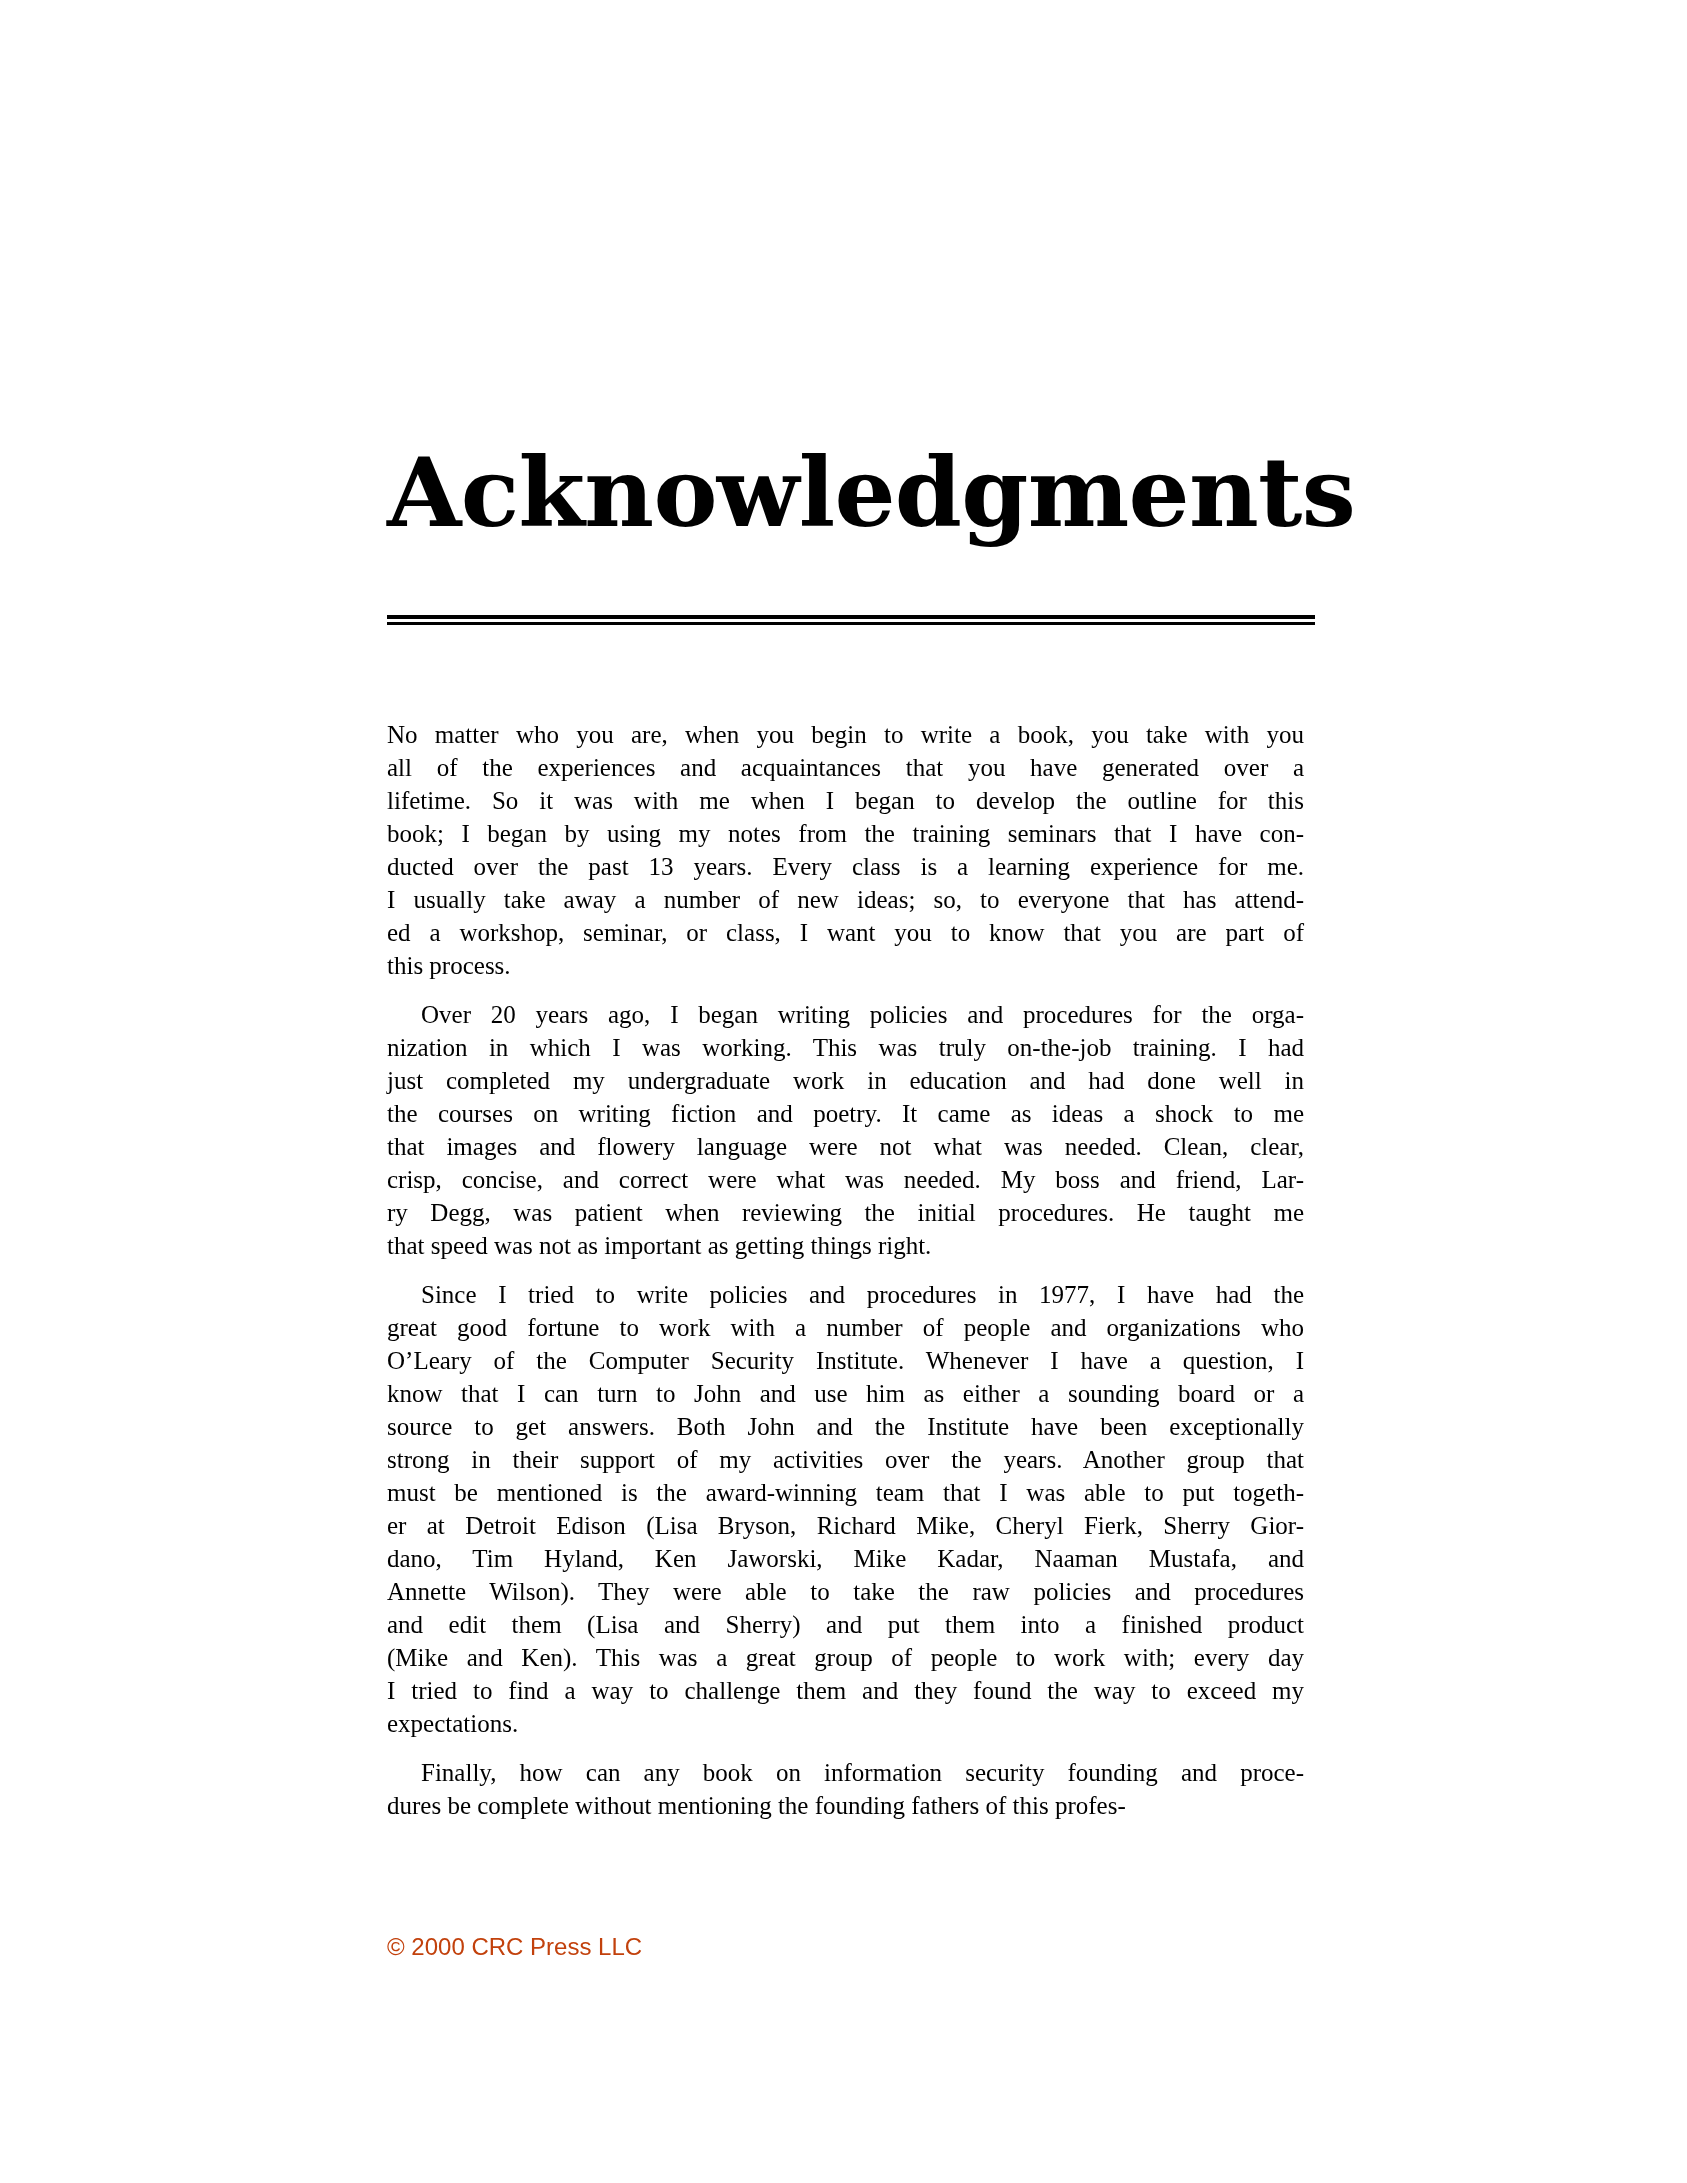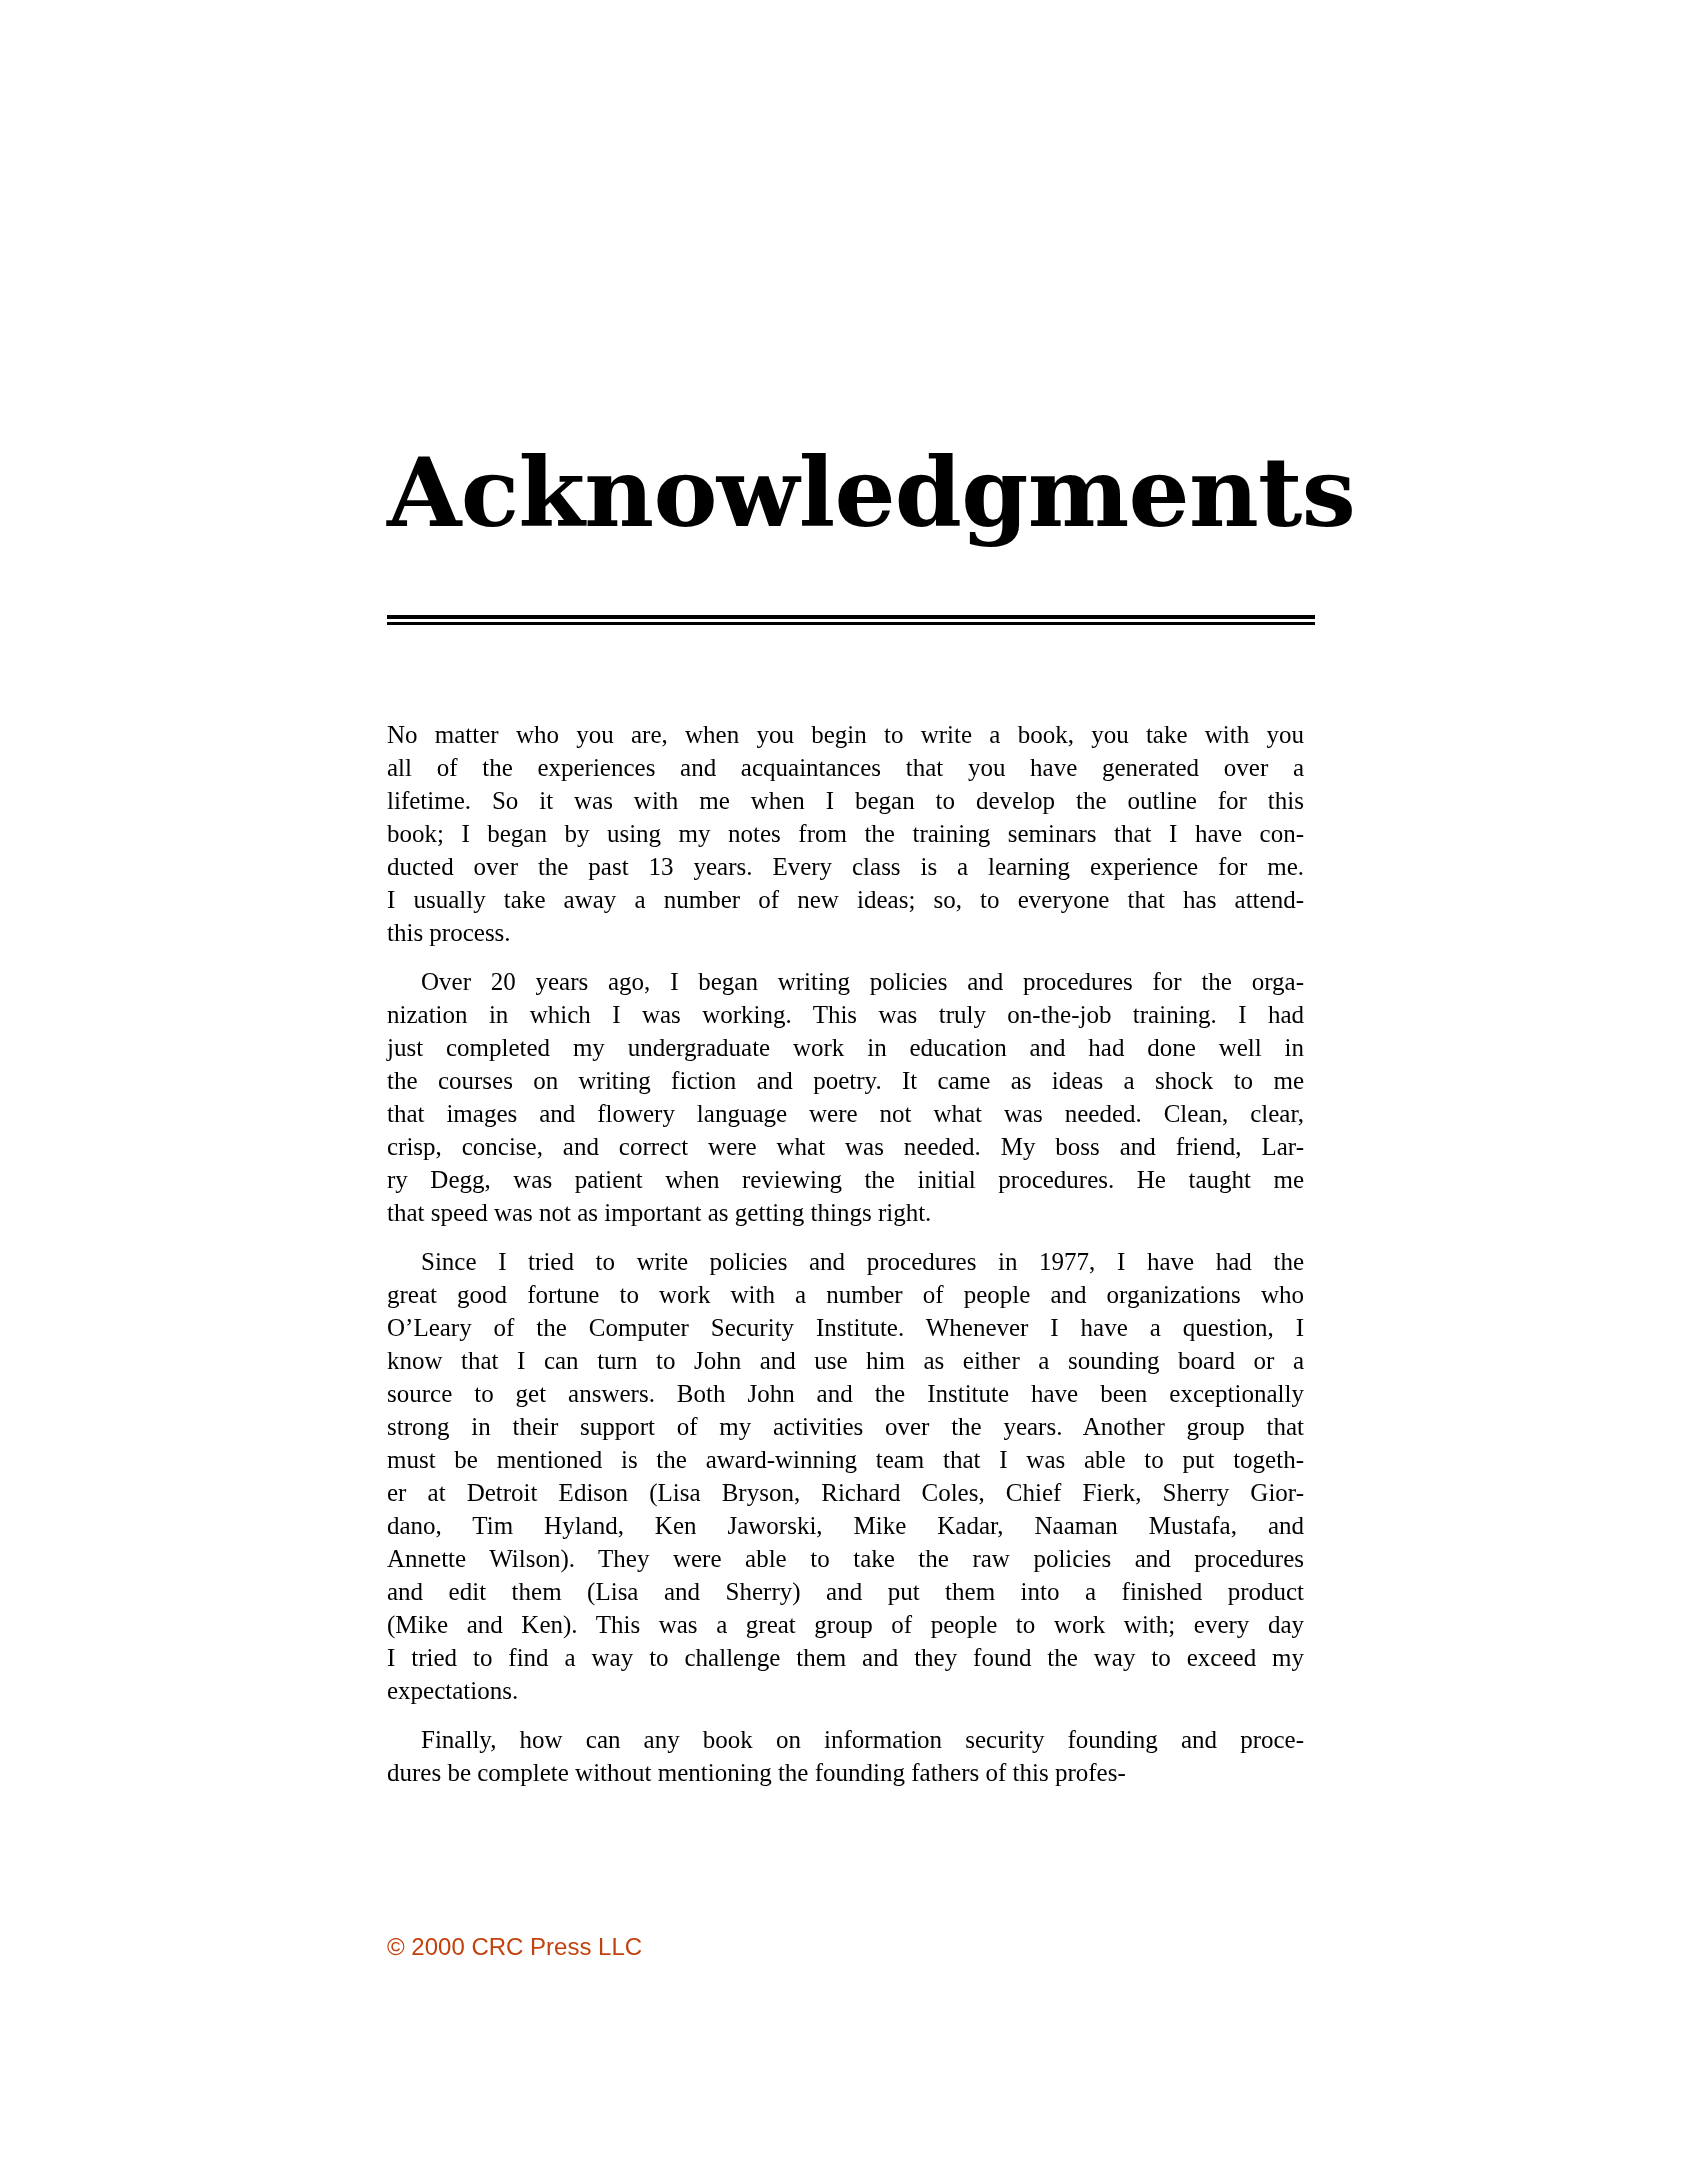--- a/index.html
+++ b/index.html
@@ -86,41 +86,42 @@
     <div class="r2"></div>
   </div>
   <div class="body-text">
       <div class="para">
         <div class="line">No matter who you are, when you begin to write a book, you take with you</div>
         <div class="line">all of the experiences and acquaintances that you have generated over a</div>
         <div class="line">lifetime. So it was with me when I began to develop the outline for this</div>
         <div class="line">book; I began by using my notes from the training seminars that I have con-</div>
         <div class="line">ducted over the past 13 years. Every class is a learning experience for me.</div>
         <div class="line">I usually take away a number of new ideas; so, to everyone that has attend-</div>
+        <div class="line">ed a workshop, seminar, or class, I want you to know that you are part of</div>
         <div class="line last">this process.</div>
       </div>
       <div class="para">
         <div class="line indent">Over 20 years ago, I began writing policies and procedures for the orga-</div>
         <div class="line">nization in which I was working. This was truly on-the-job training. I had</div>
         <div class="line">just completed my undergraduate work in education and had done well in</div>
         <div class="line">the courses on writing fiction and poetry. It came as ideas a shock to me</div>
         <div class="line">that images and flowery language were not what was needed. Clean, clear,</div>
         <div class="line">crisp, concise, and correct were what was needed. My boss and friend, Lar-</div>
         <div class="line">ry Degg, was patient when reviewing the initial procedures. He taught me</div>
         <div class="line last">that speed was not as important as getting things right.</div>
       </div>
       <div class="para">
         <div class="line indent">Since I tried to write policies and procedures in 1977, I have had the</div>
         <div class="line">great good fortune to work with a number of people and organizations who</div>
         <div class="line">O’Leary of the Computer Security Institute. Whenever I have a question, I</div>
         <div class="line">know that I can turn to John and use him as either a sounding board or a</div>
         <div class="line">source to get answers. Both John and the Institute have been exceptionally</div>
         <div class="line">strong in their support of my activities over the years. Another group that</div>
         <div class="line">must be mentioned is the award-winning team that I was able to put togeth-</div>
-        <div class="line">er at Detroit Edison (Lisa Bryson, Richard Coles, Chief Fierk, Sherry Gior-</div>
+        <div class="line">er at Detroit Edison (Lisa Bryson, Richard Mike, Cheryl Fierk, Sherry Gior-</div>
         <div class="line">dano, Tim Hyland, Ken Jaworski, Mike Kadar, Naaman Mustafa, and</div>
         <div class="line">Annette Wilson). They were able to take the raw policies and procedures</div>
         <div class="line">and edit them (Lisa and Sherry) and put them into a finished product</div>
         <div class="line">(Mike and Ken). This was a great group of people to work with; every day</div>
         <div class="line">I tried to find a way to challenge them and they found the way to exceed my</div>
         <div class="line last">expectations.</div>
       </div>
       <div class="para">
         <div class="line indent">Finally, how can any book on information security founding and proce-</div>
         <div class="line last">dures be complete without mentioning the founding fathers of this profes-</div>

